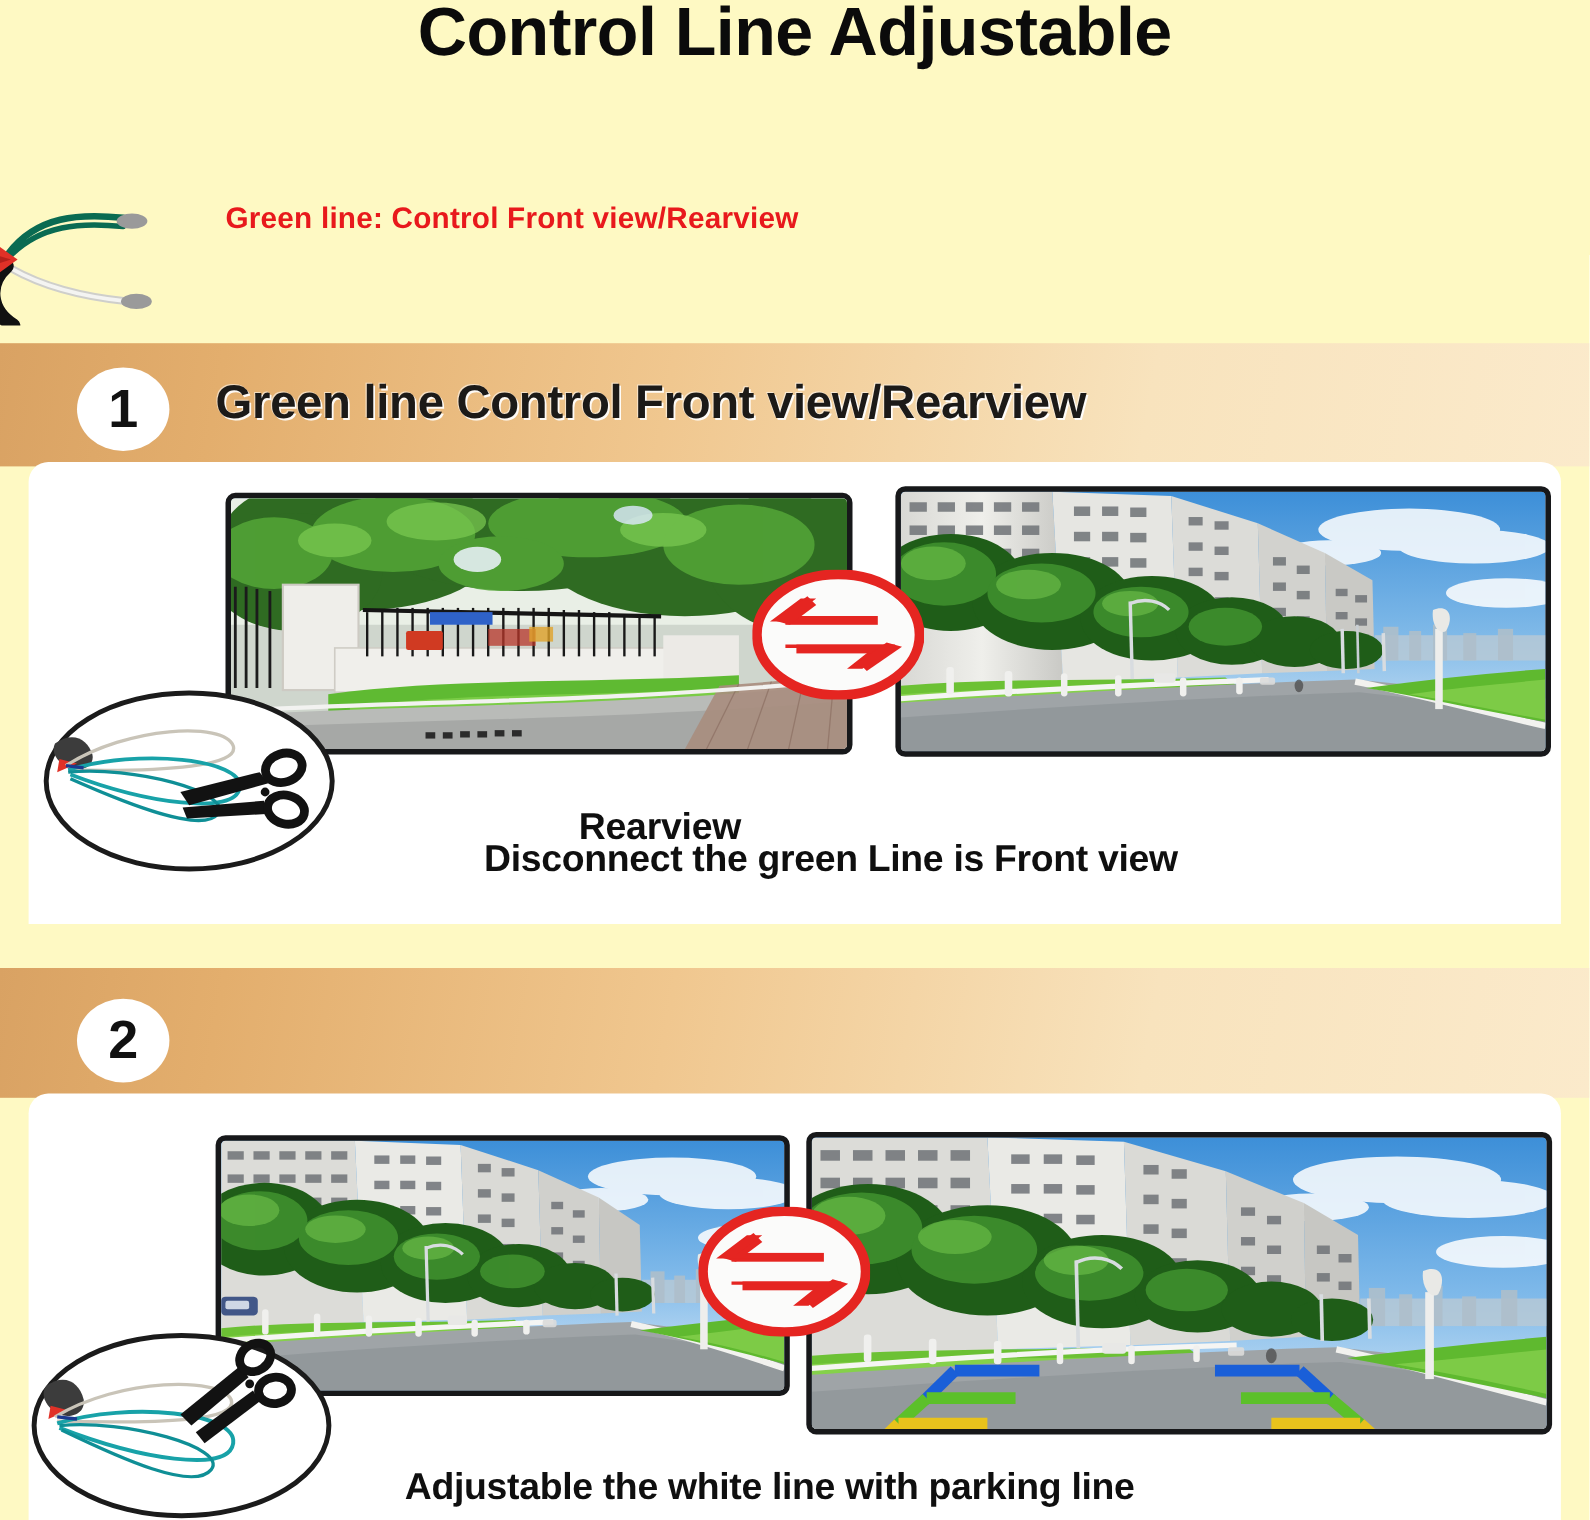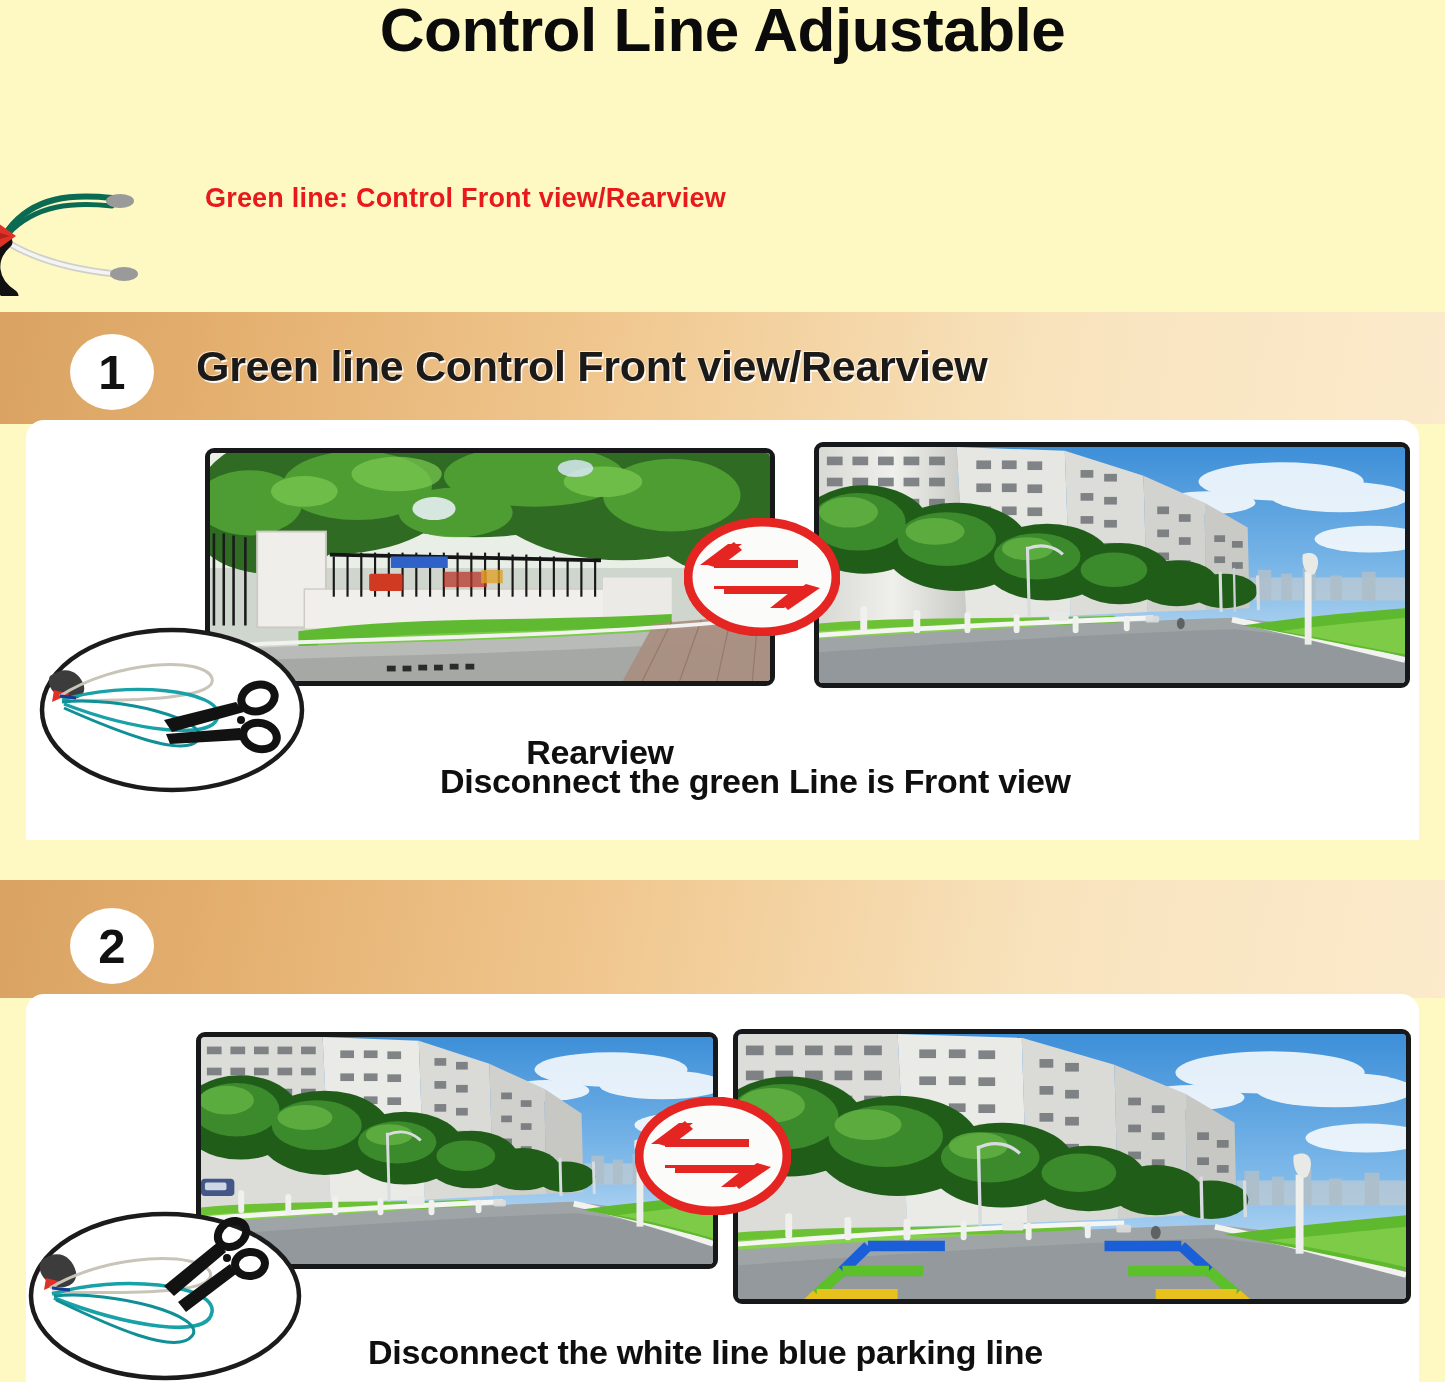--- a/index.html
+++ b/index.html
@@ -862,15 +862,15 @@
     <line x1="28" y1="80" x2="46" y2="82" stroke="#1b3a8f" stroke-width="3"></line>
     <g>
       <path d="M140 78 L 194 34 L 202 44 L 150 88 Z" fill="#121212"></path>
       <path d="M154 94 L 206 56 L 212 66 L 162 104 Z" fill="#121212"></path>
       <ellipse cx="208" cy="26" rx="15" ry="12" fill="none" stroke="#121212" stroke-width="8" transform="rotate(-34 208 26)"></ellipse>
       <ellipse cx="226" cy="56" rx="15" ry="12" fill="none" stroke="#121212" stroke-width="8" transform="rotate(-6 226 56)"></ellipse>
       <circle cx="203" cy="50" r="4" fill="#121212"></circle>
     </g>
   </svg>
 
-  <div class="caption" id="caption2">Disconnect the white line blue parking line</div>
+  <div class="caption" id="caption2">Adjustable the white line with parking line</div>
 
 </div>
 
 </body></html>

